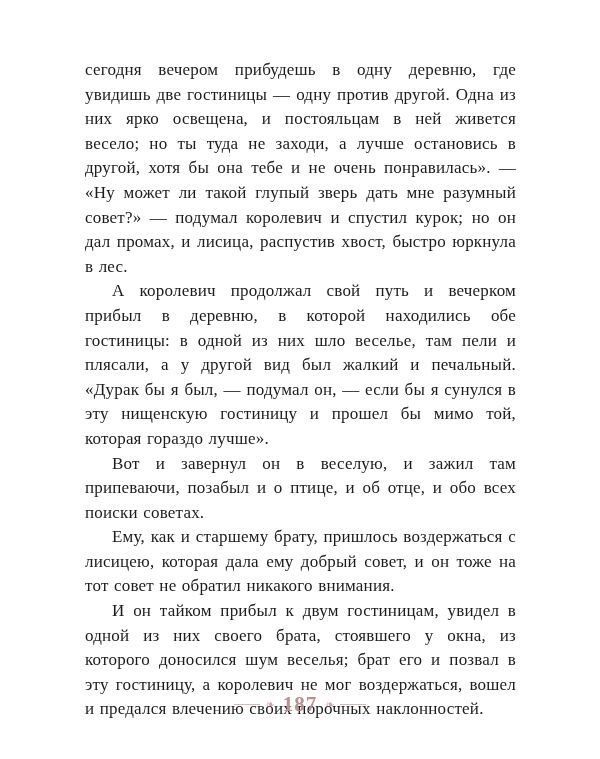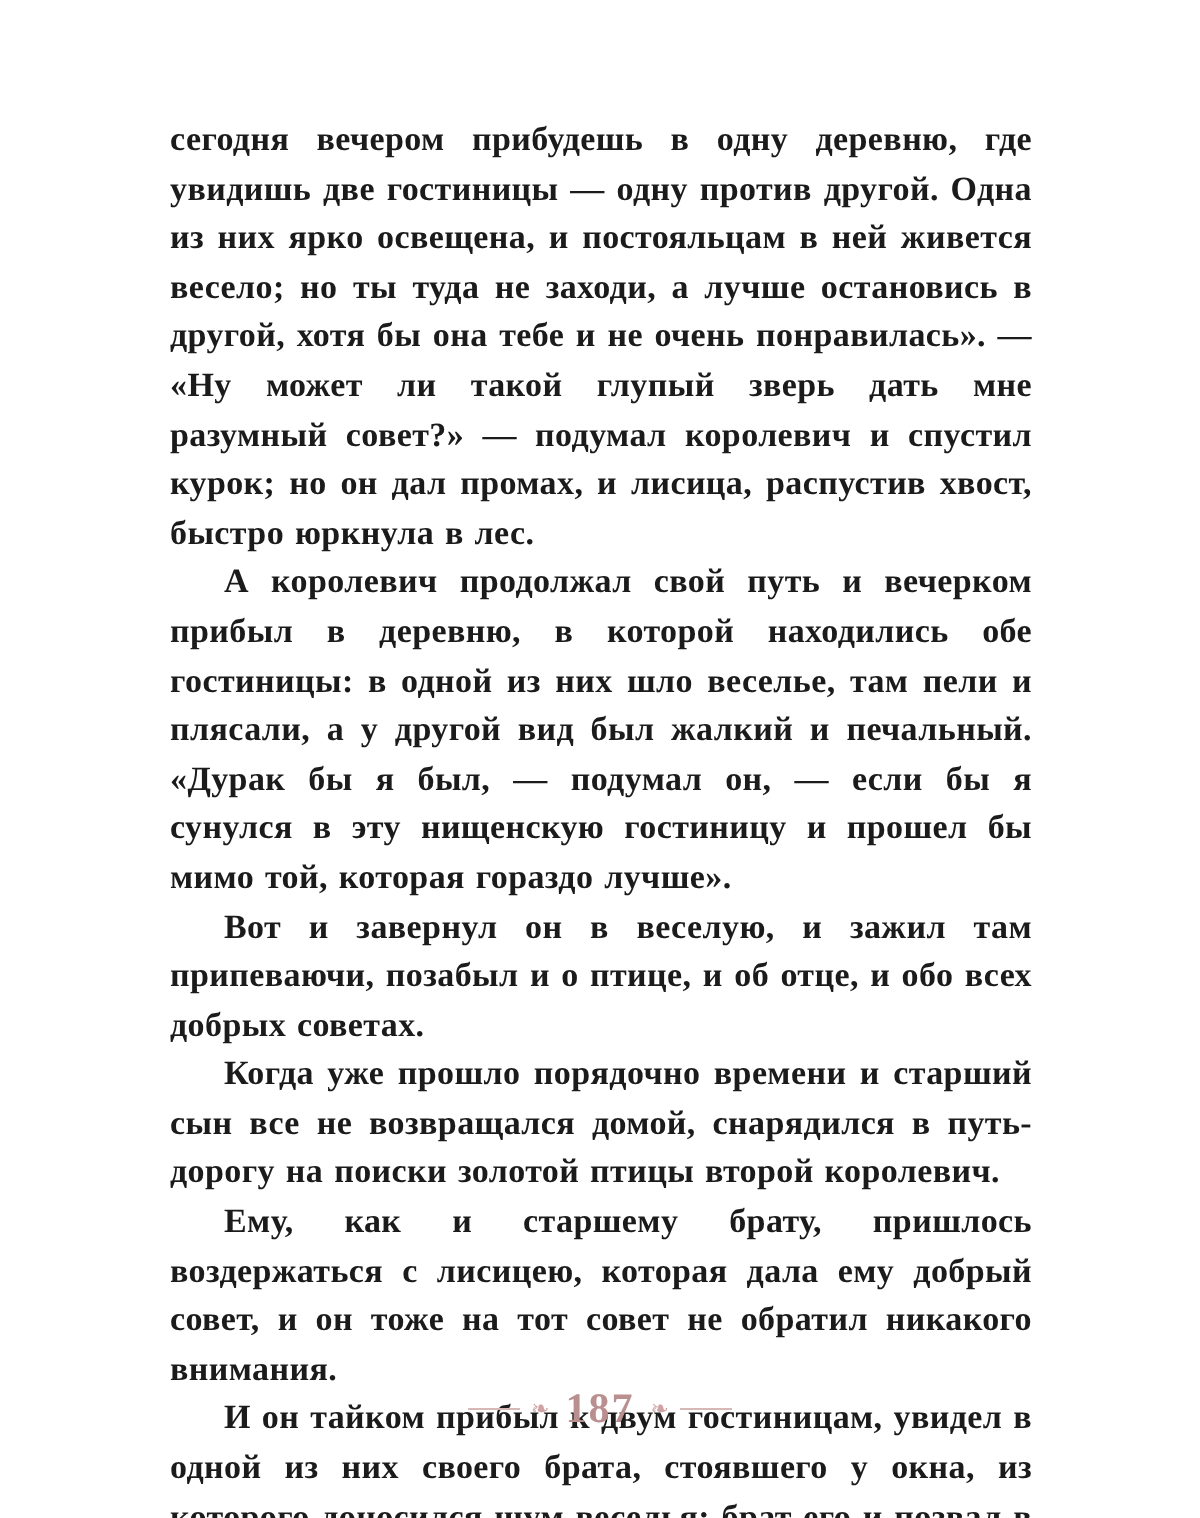--- a/index.html
+++ b/index.html
@@ -17,21 +17,21 @@
   .page {
     position: absolute;
     top: 58px;
     left: 85px;
     width: 431px;
   }
   .page p {
     margin: 0;
     font-size: 17px;
     line-height: 24.6px;
-    font-weight: 700;
+    font-weight: 400;
     color: #1b1b1b;
     text-align: justify;
     letter-spacing: 0.2px;
     word-spacing: 1px;
   }
   .page p.indent {
     text-indent: 27px;
   }
   .footer {
     position: absolute;
@@ -64,22 +64,21 @@
     letter-spacing: 1px;
     padding: 0 2px;
   }
 </style>
 </head>
 <body>
 
 <div class="page">
   <p>сегодня вечером прибудешь в одну деревню, где увидишь две гостиницы — одну против другой. Одна из них ярко освещена, и постояльцам в ней живется весело; но ты туда не заходи, а лучше остановись в другой, хотя бы она тебе и не очень понравилась». — «Ну может ли такой глупый зверь дать мне разумный совет?» — подумал королевич и спустил курок; но он дал промах, и лисица, распустив хвост, быстро юркнула в лес.</p>
   <p class="indent">А королевич продолжал свой путь и вечерком прибыл в деревню, в которой находились обе гостиницы: в одной из них шло веселье, там пели и плясали, а у другой вид был жалкий и печальный. «Дурак бы я был, — подумал он, — если бы я сунулся в эту нищенскую гостиницу и прошел бы мимо той, которая гораздо лучше».</p>
-  <p class="indent">Вот и завернул он в веселую, и зажил там припеваючи, позабыл и о птице, и об отце, и обо всех добрых советах.</p>
-  <p class="indent">Когда уже прошло порядочно времени и старший сын все не возвращался домой, снарядился в путь-дорогу на поиски золотой птицы второй королевич.</p>
+  <p class="indent">Вот и завернул он в веселую, и зажил там припеваючи, позабыл и о птице, и об отце, и обо всех поиски советах.</p>
   <p class="indent">Ему, как и старшему брату, пришлось воздержаться с лисицею, которая дала ему добрый совет, и он тоже на тот совет не обратил никакого внимания.</p>
   <p class="indent">И он тайком прибыл к двум гостиницам, увидел в одной из них своего брата, стоявшего у окна, из которого доносился шум веселья; брат его и позвал в эту гостиницу, а королевич не мог воздержаться, вошел и предался влечению своих порочных наклонностей.</p>
 </div>
 
 <div class="footer">
   <span class="rule"></span>
   <span class="flourish">❧</span>
   <span class="page-number">187</span>
   <span class="flourish">❧</span>
   <span class="rule"></span>

